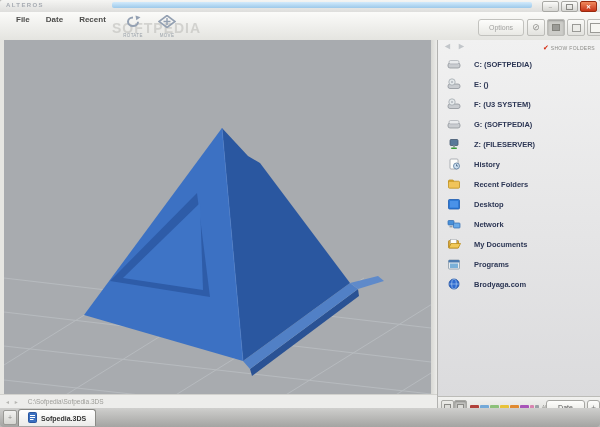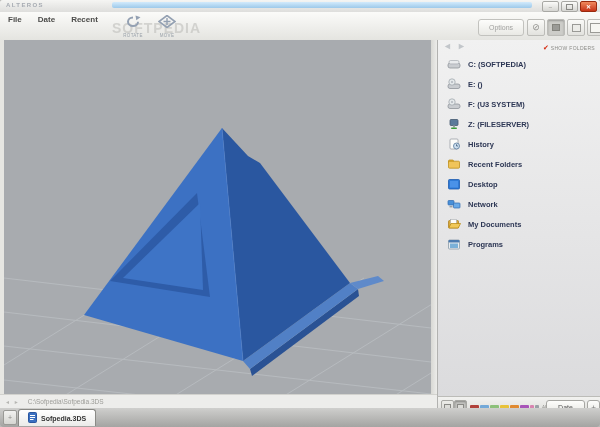--- a/index.html
+++ b/index.html
@@ -12,21 +12,21 @@
   .win-title{left:6px;top:2px;font-size:6px;font-weight:bold;color:#a6abb2;letter-spacing:1.4px;}
   .blue-stripe{left:112px;top:2px;width:420px;height:6px;background:linear-gradient(#d2eafc,#9dc9ea);border-radius:2px;}
   .winbtns{right:3px;top:1px;display:flex;gap:2px;}
   .winbtn{width:15px;height:9px;border:1px solid #a8a8a4;border-radius:2px;background:linear-gradient(#fbfbf9,#d6d6d2);
           display:flex;align-items:center;justify-content:center;font-size:6px;color:#8a8a86;line-height:1;}
   .winbtn.close{background:linear-gradient(#f08a5e,#c63418);border-color:#992a0e;color:#fff;font-weight:bold;}
   .maxglyph{display:block;width:5px;height:4px;border:1px solid #8a8a86;}
 
   
   .toolbar{left:0;top:12px;width:600px;height:28px;background:linear-gradient(#fbfbf9,#e4e4e0);border-bottom:1px solid #c2c2be;}
-  .menus{left:8px;top:3px;display:flex;gap:16px;text-align:right;}
+  .menus{left:16px;top:3px;display:flex;gap:16px;text-align:right;}
   .menu-item{font-size:8px;font-weight:bold;color:#4c4c4a;}
   .tool-group{left:120px;top:2px;display:flex;gap:8px;}
   .tool{width:26px;text-align:center;}
   .tool-label{display:block;font-size:4.5px;color:#9aa2aa;letter-spacing:.3px;margin-top:1px;}
   .watermark{left:112px;top:8px;font-size:14px;font-weight:800;color:rgba(185,185,182,.55);letter-spacing:1px;pointer-events:none;}
   .options-btn{left:478px;top:7px;width:44px;height:15px;border:1px solid #c2c2be;border-radius:3px;
                background:linear-gradient(#fdfdfb,#e9e9e5);font-size:7px;color:#a2a2a0;
                display:flex;align-items:center;justify-content:center;}
   .viewgroup{left:527px;top:7px;display:flex;gap:2px;}
   .viewbtn{width:16px;height:15px;border:1px solid #bcbcb8;border-radius:2px;background:linear-gradient(#fafaf8,#e2e2de);
@@ -43,21 +43,21 @@
   .divider{left:431px;top:40px;width:6px;height:354px;background:linear-gradient(90deg,#d8d8d4,#ececea);}
 
   
   .sidebar{left:437px;top:40px;width:163px;height:356px;background:linear-gradient(#f1f1f1,#dbdbdd);border-left:1px solid #b2b2b0;box-sizing:border-box;}
   .sb-nav{left:5px;top:2px;display:flex;gap:5px;}
   .sb-arrow{font-size:9px;color:#c2c6ca;line-height:1;}
   .show-folders{right:5px;top:4px;display:flex;align-items:center;gap:2px;}
   .sf-check{font-size:7px;color:#d42a10;line-height:1;}
   .sf-label{font-size:5px;color:#8c8c88;letter-spacing:.3px;}
   .sb-list{left:0;top:14px;width:163px;}
-  .sb-item{height:20px;display:flex;align-items:center;padding-left:9px;gap:7px;}
+  .sb-item{height:20px;display:flex;align-items:center;padding-left:9px;gap:13px;}
   .sb-label{font-size:7.5px;font-weight:bold;color:#2c3654;}
   .sb-ico{width:14px;height:12px;display:flex;align-items:center;justify-content:center;}
 
   
   .sb-controls{left:437px;top:396px;width:163px;height:20px;background:linear-gradient(#f2f2f0,#dadad6);border-top:1px solid #bcbcb8;border-left:1px solid #b2b2b0;box-sizing:border-box;}
   .mini-btn{top:3px;width:11px;height:14px;border:1px solid #a8a8a4;border-radius:2px;background:linear-gradient(#ececE8,#d2d2ce);
             display:flex;align-items:center;justify-content:center;}
   .mini-btn.pressed{background:#c4c4c0;box-shadow:inset 0 1px 2px rgba(0,0,0,.3);}
   .mini-glyph{width:5px;height:7px;border:1px solid #8a8a86;background:#dcdcd8;}
   .color-strip{left:32px;top:8px;display:flex;align-items:center;}
@@ -216,20 +216,29 @@
               <rect x="1" y="6" width="12" height="4.5" rx="2" fill="#c9ccd0" stroke="#8f949a" stroke-width=".8"></rect>
               <circle cx="5" cy="4" r="3.2" fill="#e4e8ea" stroke="#9aa0a6" stroke-width=".7"></circle>
               <circle cx="5" cy="4" r="1" fill="#b0b6bc"></circle>
             </svg>
           </span>
         <span class="sb-label">F: (U3 SYSTEM)</span>
       </div>
       <div class="sb-item">
         <span class="sb-ico">
             <svg width="14" height="12">
+              <rect x="1" y="5" width="12" height="5" rx="2" fill="#c9ccd0" stroke="#8f949a" stroke-width=".8"></rect>
+              <rect x="2" y="2.5" width="10" height="3.4" rx="1.6" fill="#e9ebed" stroke="#9aa0a6" stroke-width=".6"></rect>
+            </svg>
+          </span>
+        <span class="sb-label">G: (SOFTPEDIA)</span>
+      </div>
+      <div class="sb-item">
+        <span class="sb-ico">
+            <svg width="14" height="12">
               <rect x="3" y="1.5" width="8" height="6" rx="1" fill="#5a7a9a" stroke="#44586e" stroke-width=".8"></rect>
               <rect x="6" y="7.5" width="2" height="2" fill="#9aa0a6"></rect>
               <rect x="4" y="9.5" width="6" height="1.6" rx=".8" fill="#3a9a3a"></rect>
             </svg>
           </span>
         <span class="sb-label">Z: (FILESERVER)</span>
       </div>
       <div class="sb-item">
         <span class="sb-ico">
             <svg width="14" height="12">
@@ -280,20 +289,30 @@
       </div>
       <div class="sb-item">
         <span class="sb-ico">
             <svg width="14" height="12">
               <rect x="1.5" y="2" width="11" height="9" rx="1" fill="#e8ecef" stroke="#8a9aa8" stroke-width=".8"></rect>
               <rect x="1.5" y="2" width="11" height="2.4" rx="1" fill="#4a7ab0"></rect>
               <rect x="3" y="5.5" width="8" height="4.5" fill="#7ab0d8"></rect>
             </svg>
           </span>
         <span class="sb-label">Programs</span>
+      </div>
+      <div class="sb-item">
+        <span class="sb-ico">
+            <svg width="14" height="12">
+              <circle cx="7" cy="6" r="5" fill="#2e6ad0" stroke="#1a4a9a" stroke-width=".8"></circle>
+              <ellipse cx="7" cy="6" rx="2.3" ry="5" fill="none" stroke="#a8c8ee" stroke-width=".7"></ellipse>
+              <path d="M2.2,6 L11.8,6" stroke="#a8c8ee" stroke-width=".7"></path>
+            </svg>
+          </span>
+        <span class="sb-label">Brodyaga.com</span>
       </div>
 
     </div>
   </div>
 
   <div class="abs sb-controls">
     <div class="abs mini-btn" style="left:3px;">
         <span class="mini-glyph"></span>
       </div>
     <div class="abs mini-btn pressed" style="left:16px;">

